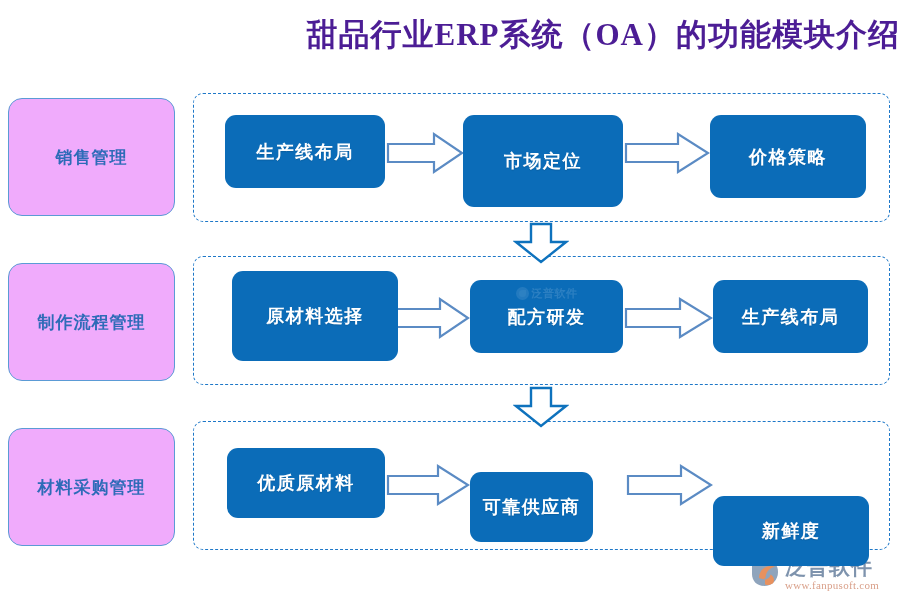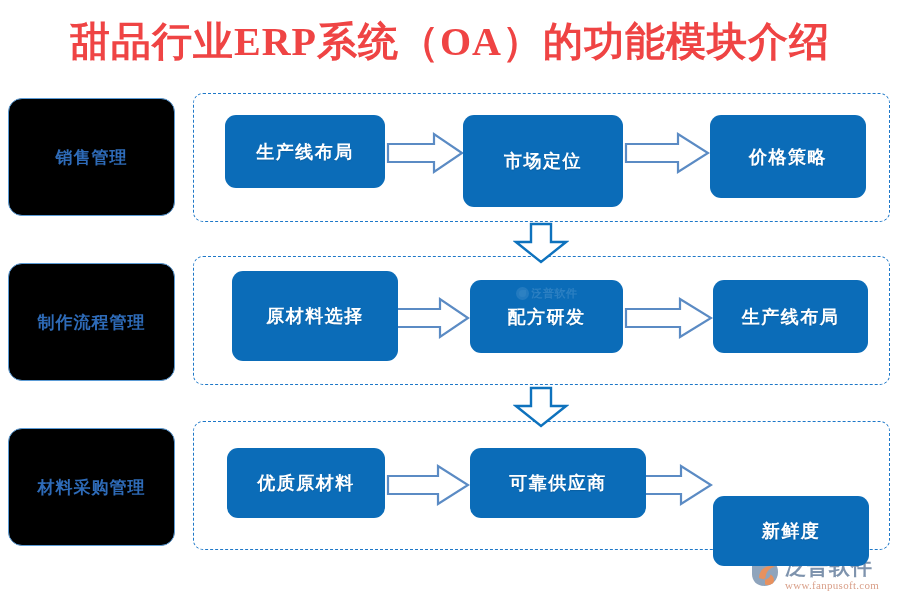--- a/index.html
+++ b/index.html
@@ -21,35 +21,35 @@
     width: 900px;
     height: 600px;
   }
 
   
   .page-title {
     position: absolute;
     top: 14px;
     left: 0;
     width: 900px;
-    text-align: center;
-    font-size: 40px;
-    font-weight: bold;
-    color: #ef4444;
+    text-align: right;
+    font-size: 31px;
+    font-weight: bold;
+    color: #4c1d95;
     letter-spacing: 1px;
     font-family: "Liberation Serif", "DejaVu Serif", serif;
     white-space: nowrap;
   }
 
   
   .cat-chip {
     position: absolute;
     left: 8px;
     width: 167px;
-    background: #000000;
+    background: #f0abfc;
     border: 1.6px solid #5B9BD5;
     border-radius: 14px;
     display: flex;
     align-items: center;
     justify-content: center;
     color: #2E6BB8;
     font-size: 17px;
     font-weight: bold;
     font-family: "Liberation Serif", "DejaVu Serif", serif;
     letter-spacing: 1px;
@@ -93,21 +93,21 @@
   .n-r1b { left: 463px; top: 115px; width: 160px; height: 92px; }
   .n-r1c { left: 710px; top: 115px; width: 156px; height: 83px; justify-content: center; }
 
   
   .n-r2a { left: 232px; top: 271px; width: 166px; height: 90px; }
   .n-r2b { left: 470px; top: 280px; width: 153px; height: 73px; }
   .n-r2c { left: 713px; top: 280px; width: 155px; height: 73px; }
 
   
   .n-r3a { left: 227px; top: 448px; width: 158px; height: 70px; }
-  .n-r3b { left: 470px; top: 448px; width: 176px; height: 70px; }
+  .n-r3b { left: 470px; top: 472px; width: 123px; height: 70px; }
   .n-r3c { left: 713px; top: 448px; width: 156px; height: 70px; margin-top: 48px; }
 
   
   .node-watermark {
     position: absolute;
     top: 6px;
     left: 50%;
     transform: translateX(-50%);
     display: flex;
     align-items: center;

